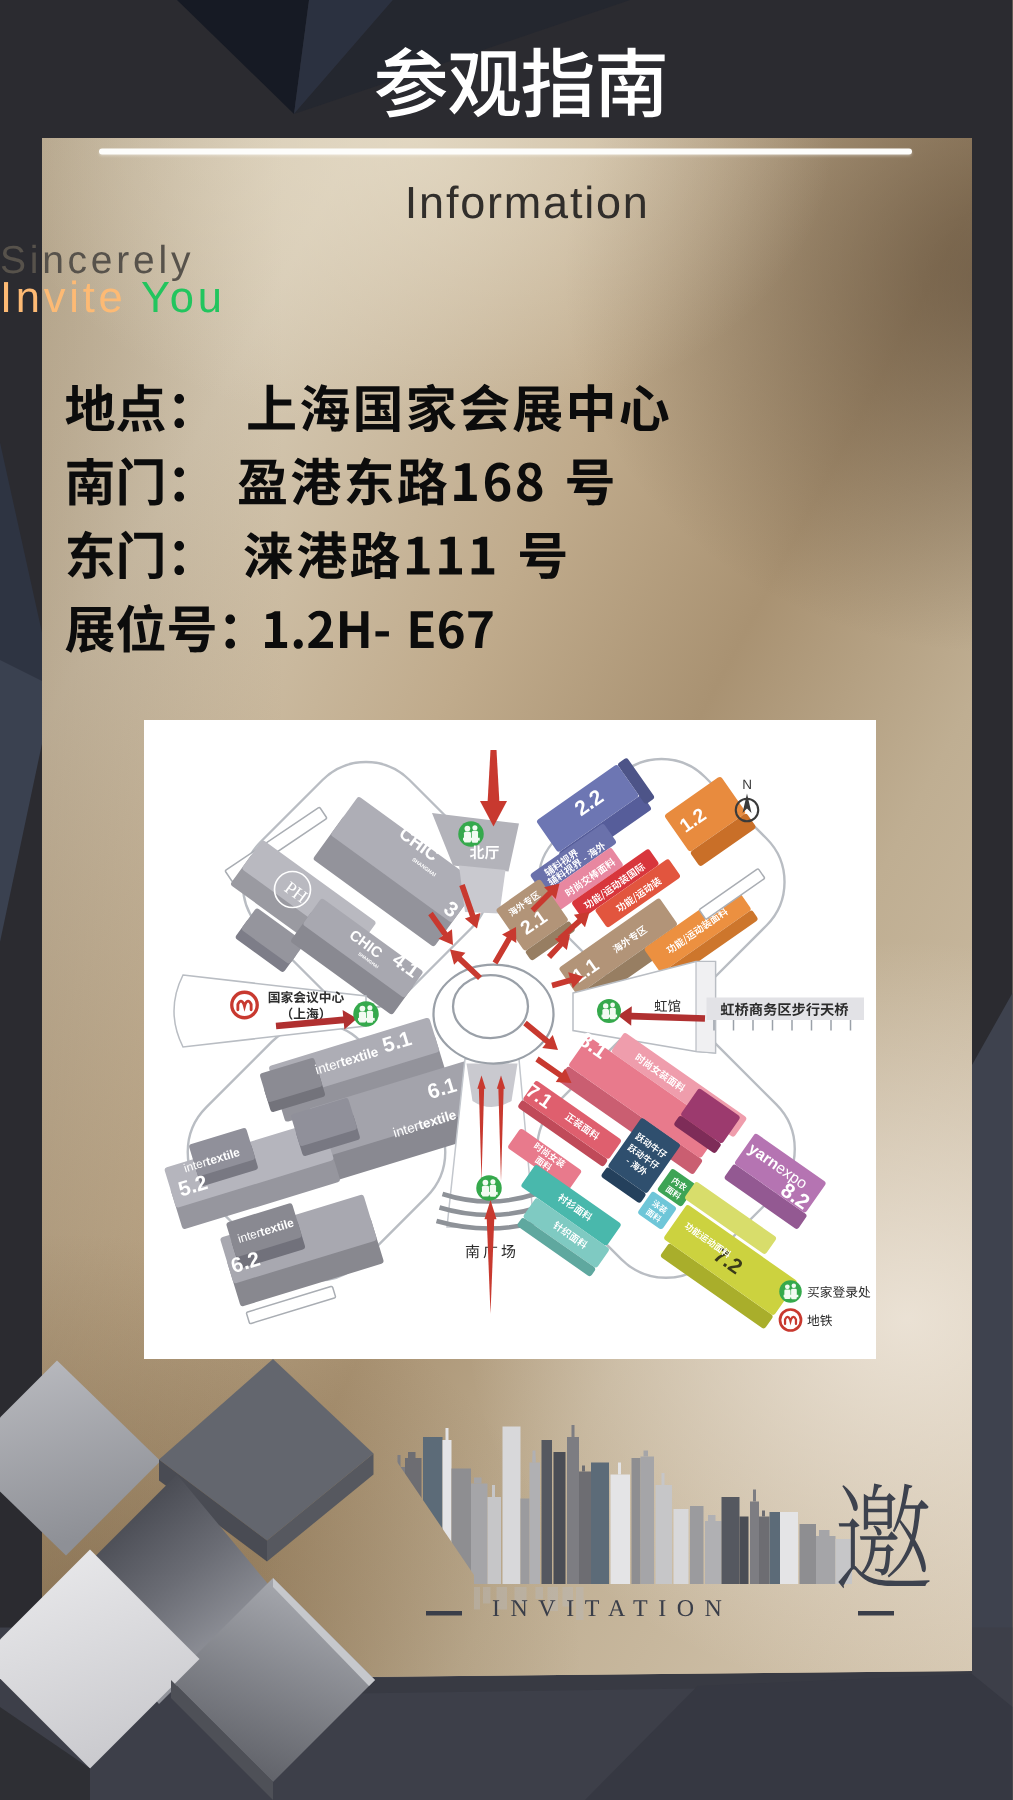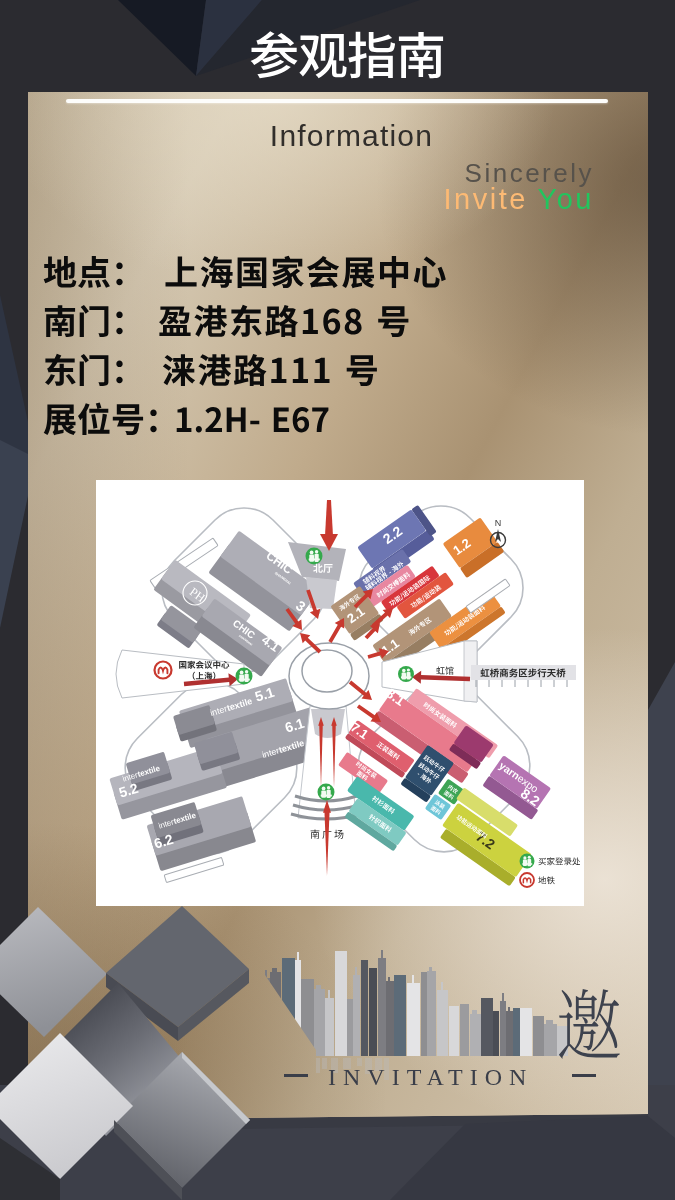--- a/index.html
+++ b/index.html
@@ -42,21 +42,21 @@
 clip-path:polygon(0px 0px, 620px 0px, 620px 1022px, 0px 1028px);"></div>
 
 <svg class="abs" style="left:0;top:0" width="675" height="92" viewBox="0 0 675 92">
 <path transform="translate(249.0 74.0)" fill="#ffffff" d="M31.2 -14.2C27 -11.1 18.7 -8.7 11.7 -7.6C12.7 -6.6 13.7 -5 14.3 -3.9C21.9 -5.5 30.1 -8.2 35.2 -12.2ZM37.4 -8.9C31.8 -3.7 20.5 -1 8.4 0.2C9.3 1.2 10.2 3.1 10.7 4.3C23.6 2.8 35.1 -0.4 41.8 -6.9ZM8.8 -29.2C10 -29.6 11.6 -29.8 19.3 -30.2C18.7 -28.8 18 -27.4 17.2 -26.2H2.5V-22H14.2C10.9 -18.1 6.6 -15 1.6 -12.9C2.7 -12 4.5 -10.1 5.2 -9.1C8 -10.5 10.7 -12.2 13.1 -14.2C14 -13.4 14.9 -12.2 15.5 -11.4C20.6 -12.7 26.9 -15.1 31 -17.8L27.1 -19.9C24.1 -17.9 18.6 -16.2 14 -15.1C16.3 -17.1 18.4 -19.4 20.2 -22H30.2C33.9 -16.7 39.7 -11.9 45.4 -9.3C46.1 -10.5 47.5 -12.2 48.6 -13.2C43.8 -14.9 39 -18.2 35.6 -22H47.7V-26.2H22.7C23.4 -27.5 24.1 -29 24.6 -30.4L38.1 -31C39.4 -29.9 40.4 -28.9 41.2 -28L45.1 -30.7C42.4 -33.8 36.7 -38.1 32.2 -40.9L28.5 -38.4C30.2 -37.3 32.1 -36 33.8 -34.6L16.8 -34.1C19.8 -35.9 22.8 -38.1 25.5 -40.3L21.2 -42.7C17.7 -39.2 12.7 -36 11.1 -35.1C9.7 -34.3 8.5 -33.7 7.4 -33.6C7.9 -32.4 8.6 -30.2 8.8 -29.2Z M71.8 -39.9V-13.2H76.3V-35.7H90.1V-13.2H94.8V-39.9ZM80.8 -32V-23.2C80.8 -15.4 79.2 -5.8 66.6 0.8C67.5 1.5 69 3.2 69.6 4.2C76.9 0.4 80.9 -4.9 83 -10.2V-1.5C83 2.2 84.5 3.3 88.1 3.3H91.8C96.5 3.3 97.1 1.2 97.6 -6.7C96.4 -7 94.9 -7.6 93.8 -8.5C93.6 -1.6 93.3 -0.2 91.8 -0.2H88.9C87.8 -0.2 87.3 -0.6 87.3 -2V-13.7H84.1C85 -16.9 85.2 -20.2 85.2 -23.1V-32ZM51.6 -27.2C54.3 -23.7 57.1 -19.4 59.6 -15.3C57.1 -9.3 54 -4.5 50.4 -1.3C51.5 -0.5 53 1.2 53.9 2.4C57.2 -0.9 60.1 -5.1 62.5 -10.2C64 -7.6 65 -5.2 65.8 -3.1L69.8 -6C68.7 -8.7 67 -12 64.8 -15.5C67.2 -21.9 68.8 -29.2 69.8 -37.6L66.8 -38.6L65.9 -38.4H51.5V-33.9H64.7C64 -29.2 63 -24.8 61.6 -20.6C59.5 -23.8 57.2 -26.9 55.1 -29.7Z M139.4 -39.6C135.9 -38 130.1 -36.2 124.5 -35V-42.1H119.8V-28.2C119.8 -23.2 121.5 -21.8 127.8 -21.8C129.2 -21.8 137.3 -21.8 138.7 -21.8C144 -21.8 145.4 -23.6 146.1 -30.5C144.8 -30.7 142.8 -31.4 141.8 -32.1C141.4 -27 141 -26.1 138.4 -26.1C136.5 -26.1 129.7 -26.1 128.2 -26.1C125.2 -26.1 124.5 -26.4 124.5 -28.2V-31.2C130.8 -32.4 137.9 -34.1 143.1 -36.1ZM124.3 -6.3H139.1V-1.9H124.3ZM124.3 -10.1V-14.2H139.1V-10.1ZM119.8 -18.2V4.2H124.3V1.9H139.1V4H143.8V-18.2ZM106.7 -42.2V-32.4H100V-28H106.7V-18C104 -17.2 101.4 -16.7 99.3 -16.2L100.6 -11.6L106.7 -13.3V-1.1C106.7 -0.4 106.5 -0.2 105.8 -0.2C105.2 -0.1 103 -0.1 101 -0.2C101.5 1.1 102.2 3 102.3 4.2C105.7 4.2 107.9 4 109.4 3.3C110.8 2.6 111.3 1.4 111.3 -1.1V-14.7L117.7 -16.5L117.1 -20.9L111.3 -19.2V-28H116.9V-32.4H111.3V-42.2Z M169.4 -42.1V-37.6H149.9V-33.1H169.4V-28.6H152.2V4.1H157V-24.2H187V-1C187 -0.2 186.8 0.1 185.8 0.1C185 0.2 181.9 0.2 179.1 0.1C179.7 1.2 180.4 3 180.7 4.2C184.7 4.2 187.6 4.2 189.4 3.5C191.2 2.8 191.8 1.6 191.8 -1V-28.6H174.7V-33.1H194.1V-37.6H174.7V-42.1ZM177.6 -23.8C176.8 -21.8 175.3 -18.9 174.2 -16.9H166.2L169.6 -18.1C169.1 -19.7 167.8 -22.1 166.6 -23.8L162.8 -22.7C163.9 -20.9 165.1 -18.6 165.6 -16.9H160.5V-13.2H169.6V-8.8H159.4V-5H169.6V3.1H174.1V-5H184.6V-8.8H174.1V-13.2H183.6V-16.9H178.3C179.3 -18.6 180.5 -20.6 181.6 -22.6Z"></path>
 </svg>
 
 <div class="abs" style="left:66px;top:99px;width:542px;height:4px;background:#fdfdfb;border-radius:2px;box-shadow:0 1px 2px rgba(255,255,255,0.35)"></div>
 
 <div class="abs" style="left:14px;top:119px;width:675px;text-align:center;font-size:30px;letter-spacing:1.2px;color:#312e2b">Information</div>
 
-<div class="abs" style="left:0;top:160px;width:594px;text-align:right;line-height:26px;font-size:26px;letter-spacing:2.5px;color:#57524b">Sincerely<br>
+<div class="abs" style="left:0;top:160px;width:594px;text-align:left;line-height:26px;font-size:26px;letter-spacing:2.5px;color:#57524b">Sincerely<br>
 <span style="font-size:29px;font-weight:normal;color:#fdba74">Invite</span> <span style="font-size:29px;color:#22c55e">You</span></div>
 
 <svg class="abs" style="left:0;top:248px" width="675" height="200" viewBox="0 0 675 200">
 <path transform="translate(43.0 37.0)" fill="#0c0c0c" d="M14.3 -25.6V-16.6L10.9 -15.2L12.4 -11.6L14.3 -12.4V-3.6C14.3 1.1 15.6 2.4 20.3 2.4C21.3 2.4 26.4 2.4 27.5 2.4C31.5 2.4 32.7 0.8 33.3 -4C32.1 -4.3 30.6 -4.9 29.7 -5.5C29.4 -2 29 -1.3 27.2 -1.3C26.1 -1.3 21.6 -1.3 20.6 -1.3C18.5 -1.3 18.2 -1.6 18.2 -3.6V-14.1L21 -15.3V-4.9H24.8V-17L27.8 -18.2C27.8 -13.4 27.7 -10.9 27.6 -10.4C27.5 -9.8 27.3 -9.6 26.9 -9.6C26.6 -9.6 25.8 -9.6 25.3 -9.7C25.7 -8.8 26 -7.3 26.1 -6.3C27.2 -6.3 28.7 -6.3 29.7 -6.7C30.7 -7.2 31.3 -8 31.4 -9.6C31.6 -11 31.7 -15.1 31.7 -21.6L31.8 -22.2L29 -23.3L28.2 -22.8L27.6 -22.3L24.8 -21.1V-28.9H21V-19.5L18.2 -18.3V-25.6ZM0.7 -5.8 2.3 -1.8C5.5 -3.2 9.4 -5 13 -6.8L12.1 -10.4L8.9 -9.1V-17.1H12.4V-21H8.9V-28.4H5.1V-21H1.2V-17.1H5.1V-7.5C3.5 -6.9 1.9 -6.3 0.7 -5.8Z M43.1 -15.1H58.7V-10.7H43.1ZM44.8 -4.4C45.3 -2 45.6 1 45.6 2.8L49.7 2.3C49.6 0.5 49.2 -2.4 48.7 -4.7ZM51.9 -4.3C52.8 -2.1 53.9 0.9 54.2 2.7L58.2 1.6C57.8 -0.2 56.6 -3 55.6 -5.2ZM58.8 -4.5C60.4 -2.2 62.3 0.9 63 2.8L66.9 1.3C66.1 -0.7 64.1 -3.7 62.4 -5.8ZM39.3 -5.6C38.3 -3.1 36.7 -0.4 35 1.1L38.8 2.9C40.5 1.1 42.2 -1.9 43.2 -4.6ZM39.2 -18.9V-6.9H62.9V-18.9H52.9V-22.1H65.1V-25.9H52.9V-28.9H48.8V-18.9Z M76.5 -15.9C78.3 -15.9 79.7 -17.3 79.7 -19.1C79.7 -21 78.3 -22.4 76.5 -22.4C74.7 -22.4 73.3 -21 73.3 -19.1C73.3 -17.3 74.7 -15.9 76.5 -15.9ZM76.5 0.3C78.3 0.3 79.7 -1.1 79.7 -2.9C79.7 -4.8 78.3 -6.2 76.5 -6.2C74.7 -6.2 73.3 -4.8 73.3 -2.9C73.3 -1.1 74.7 0.3 76.5 0.3Z"></path>
 <path transform="translate(164.0 37.0)" fill="#0c0c0c" d="M13.7 -28.5V-2.8H1.5V1.4H32.6V-2.8H18.1V-14.6H30.2V-18.7H18.1V-28.5Z M38.6 -25.6C40.6 -24.5 43.3 -22.9 44.5 -21.8L46.9 -24.9C45.6 -25.9 42.8 -27.4 40.9 -28.4ZM36.7 -15.9C38.6 -14.9 41.1 -13.3 42.2 -12.1L44.6 -15.2C43.4 -16.3 40.8 -17.8 38.9 -18.7ZM37.6 0.3 41.1 2.5C42.6 -0.9 44.2 -4.8 45.5 -8.5L42.3 -10.7C40.9 -6.7 39 -2.4 37.6 0.3ZM54.7 -15.3C55.6 -14.6 56.5 -13.7 57.2 -12.9H52.6L53 -16.1H55.9ZM50.1 -28.9C49 -25.1 46.9 -21.2 44.7 -18.8C45.6 -18.3 47.4 -17.2 48.2 -16.5C48.6 -17 49 -17.6 49.4 -18.2C49.3 -16.5 49.1 -14.7 48.8 -12.9H45.3V-9.2H48.3C47.9 -6.5 47.5 -4 47.1 -2.1H61.3C61.2 -1.6 61 -1.2 60.8 -1C60.5 -0.6 60.2 -0.5 59.6 -0.5C58.9 -0.5 57.6 -0.5 56.1 -0.6C56.6 0.3 57 1.8 57.1 2.7C58.7 2.8 60.4 2.8 61.4 2.7C62.5 2.5 63.4 2.2 64.2 1.1C64.6 0.5 64.9 -0.4 65.2 -2.1H67.7V-5.5H65.7L65.9 -9.2H68.6V-12.9H66.1L66.4 -17.9C66.4 -18.4 66.4 -19.6 66.4 -19.6H50.3C50.7 -20.3 51.1 -21 51.5 -21.8H67.7V-25.5H53.2C53.5 -26.3 53.8 -27.1 54.1 -27.9ZM53.8 -8.3C54.8 -7.5 55.9 -6.5 56.7 -5.5H51.6L52.1 -9.2H55.1ZM57.5 -16.1H62.6L62.4 -12.9H59.1L60.1 -13.5C59.5 -14.2 58.5 -15.2 57.5 -16.1ZM56.7 -9.2H62.2C62.1 -7.8 62 -6.6 61.9 -5.5H58.7L59.7 -6.3C59.1 -7.1 57.8 -8.3 56.7 -9.2Z M79.1 -7.7V-4.4H96.8V-7.7H94.4L96.2 -8.7C95.6 -9.6 94.5 -10.8 93.6 -11.8H95.5V-15.2H89.7V-18.4H96.2V-22H79.4V-18.4H85.9V-15.2H80.3V-11.8H85.9V-7.7ZM90.8 -10.7C91.6 -9.8 92.5 -8.6 93.1 -7.7H89.7V-11.8H92.9ZM73.6 -27.5V3H77.7V1.3H98V3H102.3V-27.5ZM77.7 -2.4V-23.8H98V-2.4Z M120.4 -28C120.6 -27.5 121 -26.8 121.2 -26.2H108.8V-18.4H112.8V-22.5H134.1V-18.4H138.3V-26.2H126.2C125.8 -27.2 125.2 -28.3 124.7 -29.2ZM132.8 -16.6C131.2 -15 128.7 -13 126.4 -11.4C125.6 -12.9 124.7 -14.3 123.4 -15.6C124.1 -16.1 124.8 -16.6 125.4 -17.2H133V-20.6H113.9V-17.2H119.8C116.7 -15.5 112.7 -14.2 108.8 -13.4C109.5 -12.6 110.5 -11 110.9 -10.2C114 -11.1 117.4 -12.2 120.3 -13.8C120.7 -13.4 121 -13.1 121.3 -12.7C118.3 -10.7 112.8 -8.5 108.5 -7.7C109.3 -6.8 110.1 -5.4 110.5 -4.5C114.4 -5.7 119.5 -7.9 122.9 -10.1C123.1 -9.7 123.2 -9.2 123.4 -8.8C120 -5.9 113.4 -3 108 -1.8C108.8 -0.9 109.7 0.6 110.1 1.6C114.7 0.2 120 -2.3 123.9 -5C123.9 -3.4 123.5 -2.1 123 -1.5C122.5 -0.8 121.9 -0.7 121.1 -0.7C120.3 -0.7 119.2 -0.7 118 -0.9C118.7 0.2 119.1 1.9 119.1 3C120.1 3 121.1 3.1 121.9 3C123.7 3 124.8 2.7 125.9 1.4C127.7 -0.1 128.5 -4 127.5 -8.1L128.6 -8.7C130.3 -4 133 -0.4 137.1 1.6C137.7 0.5 138.9 -1 139.8 -1.8C135.9 -3.3 133.2 -6.8 131.8 -10.7C133.3 -11.8 134.9 -12.9 136.2 -13.9Z M147.4 2.4C149.1 1.8 151.5 1.7 168.3 0.4C169 1.4 169.5 2.2 169.9 3L173.7 0.8C172.1 -1.8 169 -5.3 166 -8L162.5 -6.2C163.5 -5.2 164.5 -4.2 165.4 -3.1L153.6 -2.4C155.5 -4.2 157.3 -6.1 158.9 -8.1H173.2V-12H145V-8.1H153.2C151.4 -5.8 149.5 -4 148.7 -3.4C147.6 -2.4 146.9 -1.9 146 -1.7C146.5 -0.5 147.2 1.6 147.4 2.4ZM158.9 -29.1C155.6 -24.7 149.4 -20.5 142.9 -18.1C143.9 -17.3 145.3 -15.5 145.8 -14.5C147.6 -15.3 149.4 -16.2 151.1 -17.2V-14.9H167V-17.4C168.8 -16.4 170.6 -15.5 172.3 -14.8C173 -15.9 174.3 -17.5 175.2 -18.4C170.2 -20 164.8 -23.1 161.4 -25.8L162.6 -27.3ZM153.4 -18.6C155.5 -20 157.4 -21.6 159.1 -23.3C160.7 -21.7 162.8 -20.1 165.1 -18.6Z M188.6 3.3V3.2C189.3 2.8 190.5 2.5 198 0.9C198 0 198.1 -1.5 198.3 -2.6L192.6 -1.4V-6.7H196.1C198.4 -1.7 202.2 1.5 208.1 3C208.6 2 209.6 0.4 210.4 -0.3C208.2 -0.8 206.2 -1.5 204.5 -2.4C205.9 -3.2 207.5 -4.1 208.8 -5.1L206.5 -6.7H210V-10.2H203.6V-12.5H208.5V-15.9H203.6V-18.3H208.2V-27.4H181.9V-17.3C181.9 -11.9 181.6 -4.2 178.2 1.1C179.3 1.4 181.1 2.5 181.9 3.1C185.5 -2.5 186 -11.4 186 -17.3V-18.3H191V-15.9H186.7V-12.5H191V-10.2H186V-6.7H188.9V-3.2C188.9 -1.5 187.8 -0.5 187.1 -0C187.6 0.7 188.4 2.3 188.6 3.3ZM194.7 -12.5H199.8V-10.2H194.7ZM194.7 -15.9V-18.3H199.8V-15.9ZM200 -6.7H205.2C204.2 -6 203 -5.2 201.8 -4.5C201.1 -5.1 200.5 -5.9 200 -6.7ZM186 -24H204.1V-21.8H186Z M227.8 -28.9V-23H216V-5.7H220.1V-7.6H227.8V3H232.1V-7.6H239.8V-5.9H244.1V-23H232.1V-28.9ZM220.1 -11.6V-19H227.8V-11.6ZM239.8 -11.6H232.1V-19H239.8Z M258.5 -19.1V-3.3C258.5 1 259.8 2.4 264.2 2.4C265.1 2.4 268.9 2.4 269.9 2.4C274.1 2.4 275.2 0.3 275.7 -6.1C274.5 -6.4 272.8 -7.1 271.8 -7.9C271.6 -2.5 271.3 -1.4 269.5 -1.4C268.7 -1.4 265.5 -1.4 264.7 -1.4C263.1 -1.4 262.8 -1.7 262.8 -3.3V-19.1ZM252.3 -17.2C251.9 -12.6 250.9 -7.5 249.7 -3.9L253.9 -2.2C255 -6.1 255.9 -12 256.4 -16.4ZM273.6 -16.7C275.4 -12.7 277.1 -7.3 277.6 -3.8L281.8 -5.5C281.1 -9 279.3 -14.2 277.4 -18.3ZM259.7 -25.6C262.8 -23.5 267.1 -20.2 268.9 -18.1L271.9 -21.3C269.9 -23.4 265.6 -26.4 262.4 -28.4Z"></path>
 <path transform="translate(43.0 86.0)" fill="#0c0c0c" d="M14.8 -28.7V-26.1H1.9V-22.3H14.8V-19.7H3.2V3H7.3V-16H13.8L10.7 -15.1C11.3 -14 12 -12.5 12.4 -11.5H9.4V-8.3H15V-6.1H8.7V-2.8H15V2.1H18.8V-2.8H25.3V-6.1H18.8V-8.3H24.6V-11.5H21.6C22.3 -12.5 23 -13.7 23.7 -15L20.3 -15.9C19.8 -14.6 18.9 -12.8 18.2 -11.5L18.4 -11.5H13.3L15.8 -12.3C15.5 -13.4 14.7 -14.9 13.9 -16H26.7V-1.1C26.7 -0.6 26.5 -0.4 25.8 -0.4C25.3 -0.4 23.2 -0.4 21.5 -0.5C22 0.4 22.7 1.9 22.8 3C25.6 3 27.6 2.9 29 2.3C30.4 1.8 30.8 0.9 30.8 -1.1V-19.7H19.3V-22.3H32.1V-26.1H19.3V-28.7Z M37.7 -27C39.5 -25 41.6 -22.1 42.6 -20.3L45.9 -22.7C44.9 -24.5 42.6 -27.2 40.9 -29.1ZM36.7 -21.4V3H40.9V-21.4ZM46.4 -27.8V-23.9H61.3V-1.6C61.3 -1 61 -0.7 60.4 -0.7C59.7 -0.7 57.4 -0.7 55.4 -0.8C55.9 0.2 56.5 1.9 56.7 3C59.9 3.1 62 3 63.5 2.3C64.9 1.7 65.4 0.6 65.4 -1.6V-27.8Z M76.5 -15.9C78.3 -15.9 79.7 -17.3 79.7 -19.1C79.7 -21 78.3 -22.4 76.5 -22.4C74.7 -22.4 73.3 -21 73.3 -19.1C73.3 -17.3 74.7 -15.9 76.5 -15.9ZM76.5 0.3C78.3 0.3 79.7 -1.1 79.7 -2.9C79.7 -4.8 78.3 -6.2 76.5 -6.2C74.7 -6.2 73.3 -4.8 73.3 -2.9C73.3 -1.1 74.7 0.3 76.5 0.3Z"></path>
 <path transform="translate(158.0 86.0)" fill="#0c0c0c" d="M5 -9.1V-1.4H1.4V2.1H32.6V-1.4H28.9V-9.1ZM8.8 -1.4V-6H11.7V-1.4ZM15.4 -1.4V-6H18.3V-1.4ZM22 -1.4V-6H25V-1.4ZM9.6 -16C10.6 -15.5 11.6 -15 12.6 -14.3C11.5 -13.4 10.1 -12.6 8.5 -12.1C9.1 -11.6 10.3 -10.2 10.7 -9.4C12.5 -10.1 14.2 -11.1 15.5 -12.3C16.7 -11.5 17.7 -10.6 18.5 -9.9L20.8 -12.3C20 -13.1 18.9 -14 17.6 -14.9C18.7 -16.6 19.6 -18.8 20.1 -21.6L18.1 -22.2L17.5 -22.1H11.2L11.6 -24.2H21.8C21.4 -22 20.8 -19.8 20.4 -18.2H27.2C26.9 -15.5 26.5 -14.3 26 -13.8C25.7 -13.6 25.4 -13.6 24.8 -13.6C24.1 -13.6 22.6 -13.6 21.1 -13.7C21.8 -12.8 22.2 -11.3 22.3 -10.2C24 -10.2 25.6 -10.2 26.6 -10.3C27.7 -10.4 28.5 -10.6 29.3 -11.4C30.3 -12.4 30.8 -14.8 31.3 -20C31.4 -20.5 31.4 -21.5 31.4 -21.5H25.1C25.5 -23.4 26 -25.6 26.4 -27.5H2.4V-24.2H7.7C6.8 -18.6 4.8 -14.3 1 -11.7C1.9 -11.1 3.4 -9.7 4 -8.9C7.1 -11.4 9.1 -14.7 10.4 -19H16C15.7 -18.1 15.3 -17.3 14.8 -16.6C13.8 -17.2 12.8 -17.7 11.8 -18.2Z M36.4 -16.5C38.5 -15.7 41 -14.2 42.2 -13.1L44.5 -16.5C43.3 -17.6 40.6 -18.9 38.6 -19.6ZM53.7 -9.8H59.2V-7.5H53.7ZM59.1 -28.8V-25.4H54.4V-28.8H50.4V-25.4H46.3L46.4 -25.5C45.1 -26.6 42.4 -28 40.5 -28.8L38.2 -25.7C40.2 -24.8 42.8 -23.3 44 -22.1L46.2 -25.2V-21.7H50.4V-19.1H44.9V-15.5H50.1C48.8 -13.1 46.8 -10.7 44.6 -9.3L42.7 -10.7C41 -6.7 38.8 -2.4 37.3 0.2L40.9 2.7C42.5 -0.4 44.2 -4 45.6 -7.4C46.1 -6.9 46.6 -6.3 46.9 -5.8C47.9 -6.6 49 -7.6 50 -8.7V-2.1C50 1.8 51.2 2.8 55.6 2.8C56.5 2.8 61.2 2.8 62.2 2.8C65.8 2.8 66.9 1.6 67.4 -2.8C66.3 -3 64.8 -3.6 63.9 -4.2C63.8 -1.2 63.4 -0.7 61.9 -0.7C60.8 -0.7 56.9 -0.7 56 -0.7C54 -0.7 53.7 -0.9 53.7 -2.2V-4.5H62.8V-9.7C63.9 -8.4 65.1 -7.2 66.3 -6.3C66.9 -7.3 68.2 -8.8 69.2 -9.5C67 -10.8 64.8 -13.1 63.4 -15.5H68.5V-19.1H63.1V-21.7H67.5V-25.4H63.1V-28.8ZM53.7 -12.8H52.8C53.3 -13.7 53.8 -14.6 54.1 -15.5H59.4C59.7 -14.6 60.2 -13.7 60.7 -12.8ZM54.4 -21.7H59.1V-19.1H54.4Z M78.9 -8.8C77.6 -5.7 75.4 -2.6 73 -0.6C74 0 75.6 1.3 76.4 2C78.9 -0.3 81.4 -4 83 -7.7ZM93.6 -7.2C95.9 -4.6 98.7 -0.9 99.9 1.5L103.7 -0.5C102.3 -2.9 99.4 -6.4 97 -8.9ZM73.4 -24.5V-20.6H80.4C79.4 -18.9 78.5 -17.6 78 -17C76.9 -15.6 76.1 -14.8 75.1 -14.5C75.7 -13.3 76.4 -11.2 76.6 -10.4C77 -10.7 78.8 -10.9 80.6 -10.9H87.6V-1.9C87.6 -1.5 87.5 -1.3 86.9 -1.3C86.3 -1.3 84.5 -1.3 82.7 -1.4C83.3 -0.2 84 1.6 84.2 2.8C86.7 2.8 88.6 2.7 90 2C91.4 1.3 91.8 0.2 91.8 -1.9V-10.9H101.1L101.1 -14.9H91.8V-19.2H87.6V-14.9H81.5C82.8 -16.6 84.2 -18.6 85.5 -20.6H102.7V-24.5H87.7C88.3 -25.6 88.8 -26.6 89.3 -27.6L84.8 -29.2C84.1 -27.6 83.4 -26 82.6 -24.5Z M112.7 -24.1H117.2V-19.8H112.7ZM107.4 -2.2 108.1 1.8C112 0.9 117.1 -0.4 121.9 -1.5L121.5 -5.1L117.5 -4.2V-8.8H121.3V-9.8C121.8 -9.1 122.3 -8.4 122.5 -7.8L123.3 -8.2V3H127.1V1.8H133.5V2.9H137.4V-8.3L137.5 -8.3C138 -9.3 139.2 -10.9 140 -11.7C137.3 -12.6 134.9 -13.9 133 -15.5C135 -18.1 136.7 -21.1 137.7 -24.7L135.1 -25.8L134.4 -25.7H129.6C129.9 -26.4 130.2 -27.2 130.5 -27.9L126.6 -28.9C125.5 -25.2 123.4 -21.5 120.9 -19.2V-27.6H109.2V-16.3H113.9V-3.5L112.2 -3.1V-13.9H108.9V-2.4ZM127.1 -1.7V-6.2H133.5V-1.7ZM132.6 -22.2C132 -20.8 131.2 -19.4 130.2 -18.2C129.2 -19.3 128.4 -20.5 127.7 -21.7L128 -22.2ZM126.2 -9.7C127.7 -10.5 129.1 -11.6 130.4 -12.8C131.6 -11.6 133.1 -10.5 134.6 -9.7ZM127.8 -15.5C125.8 -13.7 123.6 -12.3 121.3 -11.3V-12.3H117.5V-16.3H120.9V-18.5C121.8 -17.9 123.1 -16.8 123.7 -16.2C124.3 -16.9 125 -17.6 125.7 -18.5C126.3 -17.5 127 -16.5 127.8 -15.5Z M144.8 0H159.9V-4.1H155.2V-25.2H151.5C149.9 -24.2 148.2 -23.5 145.6 -23.1V-20H150.2V-4.1H144.8Z M174.3 0.5C178.6 0.5 182.2 -2.8 182.2 -8C182.2 -13.3 179.2 -15.8 174.9 -15.8C173.4 -15.8 171.2 -14.9 169.8 -13.2C170.1 -19.4 172.4 -21.6 175.3 -21.6C176.8 -21.6 178.3 -20.8 179.2 -19.8L181.8 -22.8C180.3 -24.3 178.1 -25.6 175 -25.6C169.9 -25.6 165.3 -21.6 165.3 -12.2C165.3 -3.4 169.5 0.5 174.3 0.5ZM169.9 -9.7C171.2 -11.6 172.7 -12.3 174 -12.3C176.2 -12.3 177.6 -10.9 177.6 -8C177.6 -4.9 176.1 -3.3 174.2 -3.3C172.1 -3.3 170.4 -5.1 169.9 -9.7Z M195.2 0.5C200.2 0.5 203.6 -2.4 203.6 -6.3C203.6 -9.7 201.7 -11.7 199.4 -13V-13.2C201 -14.3 202.6 -16.4 202.6 -18.9C202.6 -22.9 199.7 -25.6 195.3 -25.6C190.9 -25.6 187.7 -23 187.7 -18.9C187.7 -16.3 189.1 -14.4 191 -13V-12.8C188.7 -11.6 186.7 -9.5 186.7 -6.3C186.7 -2.3 190.3 0.5 195.2 0.5ZM196.7 -14.4C194.1 -15.4 192.1 -16.6 192.1 -18.9C192.1 -21 193.5 -22.1 195.2 -22.1C197.3 -22.1 198.5 -20.6 198.5 -18.6C198.5 -17.1 197.9 -15.6 196.7 -14.4ZM195.3 -3.1C192.9 -3.1 191 -4.5 191 -6.8C191 -8.7 192 -10.4 193.3 -11.5C196.6 -10.1 199 -9 199 -6.4C199 -4.2 197.4 -3.1 195.3 -3.1Z M228.3 -24.1H242.2V-21H228.3ZM224.2 -27.7V-17.4H246.5V-27.7ZM220.2 -15.3V-11.6H226.6C225.9 -9.4 225.1 -7 224.4 -5.4H241.8C241.4 -2.9 240.9 -1.6 240.2 -1.1C239.8 -0.8 239.3 -0.8 238.6 -0.8C237.5 -0.8 235 -0.8 232.7 -1C233.5 0.1 234.1 1.7 234.2 2.9C236.5 3 238.7 3 240 2.9C241.6 2.8 242.8 2.6 243.8 1.6C245 0.4 245.8 -2.1 246.5 -7.4C246.6 -7.9 246.7 -9.1 246.7 -9.1H230.3L231.2 -11.6H250.4V-15.3Z"></path>
 <path transform="translate(43.0 135.0)" fill="#0c0c0c" d="M7.9 -8.8C6.6 -5.7 4.4 -2.6 2 -0.6C3 0 4.6 1.3 5.4 2C7.9 -0.3 10.4 -4 12 -7.7ZM22.6 -7.2C24.9 -4.6 27.7 -0.9 28.9 1.5L32.7 -0.5C31.3 -2.9 28.4 -6.4 26 -8.9ZM2.4 -24.5V-20.6H9.4C8.4 -18.9 7.5 -17.6 7 -17C5.9 -15.6 5.1 -14.8 4.1 -14.5C4.7 -13.3 5.4 -11.2 5.6 -10.4C6 -10.7 7.8 -10.9 9.6 -10.9H16.6V-1.9C16.6 -1.5 16.5 -1.3 15.9 -1.3C15.3 -1.3 13.5 -1.3 11.7 -1.4C12.3 -0.2 13 1.6 13.2 2.8C15.7 2.8 17.6 2.7 19 2C20.4 1.3 20.8 0.2 20.8 -1.9V-10.9H30.1L30.1 -14.9H20.8V-19.2H16.6V-14.9H10.5C11.8 -16.6 13.2 -18.6 14.5 -20.6H31.7V-24.5H16.7C17.3 -25.6 17.8 -26.6 18.3 -27.6L13.8 -29.2C13.1 -27.6 12.4 -26 11.6 -24.5Z M37.7 -27C39.5 -25 41.6 -22.1 42.6 -20.3L45.9 -22.7C44.9 -24.5 42.6 -27.2 40.9 -29.1ZM36.7 -21.4V3H40.9V-21.4ZM46.4 -27.8V-23.9H61.3V-1.6C61.3 -1 61 -0.7 60.4 -0.7C59.7 -0.7 57.4 -0.7 55.4 -0.8C55.9 0.2 56.5 1.9 56.7 3C59.9 3.1 62 3 63.5 2.3C64.9 1.7 65.4 0.6 65.4 -1.6V-27.8Z M76.5 -15.9C78.3 -15.9 79.7 -17.3 79.7 -19.1C79.7 -21 78.3 -22.4 76.5 -22.4C74.7 -22.4 73.3 -21 73.3 -19.1C73.3 -17.3 74.7 -15.9 76.5 -15.9ZM76.5 0.3C78.3 0.3 79.7 -1.1 79.7 -2.9C79.7 -4.8 78.3 -6.2 76.5 -6.2C74.7 -6.2 73.3 -4.8 73.3 -2.9C73.3 -1.1 74.7 0.3 76.5 0.3Z"></path>
 <path transform="translate(162.0 135.0)" fill="#0c0c0c" d="M2.6 -25.4C4.6 -24.1 7.2 -22.2 8.4 -20.9L11.1 -23.9C9.8 -25.2 7.1 -27 5.2 -28.1ZM0.9 -16.5C2.9 -15.3 5.6 -13.4 6.8 -12.2L9.4 -15.3C8.1 -16.5 5.3 -18.2 3.3 -19.2ZM1.6 -0.2 5.2 2.3C7 -1.1 8.9 -4.9 10.4 -8.5L7.2 -11C5.5 -7.1 3.2 -2.8 1.6 -0.2ZM11.2 -25.1V-21.3H18.9V-14.2H15.2L17.7 -15.5C17.2 -17 16.1 -19.4 15.1 -21.2L12.1 -19.8C12.9 -18.1 13.8 -15.8 14.3 -14.2H10V-10.5H17.4C15.4 -7.7 12.4 -4.9 9.4 -3.3C10 -2.3 10.9 -0.6 11.3 0.5C14.1 -1.2 16.8 -4 18.9 -7.1V3H23V-7C25.1 -4 27.7 -1.3 30.3 0.5C30.9 -0.5 32.2 -2 33.1 -2.7C30 -4.4 26.6 -7.5 24.5 -10.5H32.3V-14.2H27.2C28.1 -15.7 29.1 -17.6 30.2 -19.4L26.7 -20.9C26.1 -19.2 25 -16.8 24.1 -15.2L26.2 -14.2H23V-21.3H30.9V-25.1H23V-28.7H18.9V-25.1Z M36.4 -16.5C38.5 -15.7 41 -14.2 42.2 -13.1L44.5 -16.5C43.3 -17.6 40.6 -18.9 38.6 -19.6ZM53.7 -9.8H59.2V-7.5H53.7ZM59.1 -28.8V-25.4H54.4V-28.8H50.4V-25.4H46.3L46.4 -25.5C45.1 -26.6 42.4 -28 40.5 -28.8L38.2 -25.7C40.2 -24.8 42.8 -23.3 44 -22.1L46.2 -25.2V-21.7H50.4V-19.1H44.9V-15.5H50.1C48.8 -13.1 46.8 -10.7 44.6 -9.3L42.7 -10.7C41 -6.7 38.8 -2.4 37.3 0.2L40.9 2.7C42.5 -0.4 44.2 -4 45.6 -7.4C46.1 -6.9 46.6 -6.3 46.9 -5.8C47.9 -6.6 49 -7.6 50 -8.7V-2.1C50 1.8 51.2 2.8 55.6 2.8C56.5 2.8 61.2 2.8 62.2 2.8C65.8 2.8 66.9 1.6 67.4 -2.8C66.3 -3 64.8 -3.6 63.9 -4.2C63.8 -1.2 63.4 -0.7 61.9 -0.7C60.8 -0.7 56.9 -0.7 56 -0.7C54 -0.7 53.7 -0.9 53.7 -2.2V-4.5H62.8V-9.7C63.9 -8.4 65.1 -7.2 66.3 -6.3C66.9 -7.3 68.2 -8.8 69.2 -9.5C67 -10.8 64.8 -13.1 63.4 -15.5H68.5V-19.1H63.1V-21.7H67.5V-25.4H63.1V-28.8ZM53.7 -12.8H52.8C53.3 -13.7 53.8 -14.6 54.1 -15.5H59.4C59.7 -14.6 60.2 -13.7 60.7 -12.8ZM54.4 -21.7H59.1V-19.1H54.4Z M77.2 -24.1H81.7V-19.8H77.2ZM71.9 -2.2 72.6 1.8C76.5 0.9 81.6 -0.4 86.4 -1.5L86 -5.1L82 -4.2V-8.8H85.8V-9.8C86.3 -9.1 86.8 -8.4 87 -7.8L87.8 -8.2V3H91.6V1.8H98V2.9H101.9V-8.3L102 -8.3C102.5 -9.3 103.7 -10.9 104.5 -11.7C101.8 -12.6 99.4 -13.9 97.5 -15.5C99.5 -18.1 101.2 -21.1 102.2 -24.7L99.6 -25.8L98.9 -25.7H94.1C94.4 -26.4 94.7 -27.2 95 -27.9L91.1 -28.9C90 -25.2 87.9 -21.5 85.4 -19.2V-27.6H73.7V-16.3H78.4V-3.5L76.7 -3.1V-13.9H73.4V-2.4ZM91.6 -1.7V-6.2H98V-1.7ZM97.1 -22.2C96.5 -20.8 95.7 -19.4 94.7 -18.2C93.7 -19.3 92.9 -20.5 92.2 -21.7L92.5 -22.2ZM90.7 -9.7C92.2 -10.5 93.6 -11.6 94.9 -12.8C96.1 -11.6 97.6 -10.5 99.1 -9.7ZM92.3 -15.5C90.3 -13.7 88.1 -12.3 85.8 -11.3V-12.3H82V-16.3H85.4V-18.5C86.3 -17.9 87.6 -16.8 88.2 -16.2C88.8 -16.9 89.5 -17.6 90.2 -18.5C90.8 -17.5 91.5 -16.5 92.3 -15.5Z M109.3 0H124.4V-4.1H119.7V-25.2H116C114.4 -24.2 112.7 -23.5 110.1 -23.1V-20H114.7V-4.1H109.3Z M130.8 0H146V-4.1H141.3V-25.2H137.5C135.9 -24.2 134.2 -23.5 131.7 -23.1V-20H136.3V-4.1H130.8Z M152.4 0H167.5V-4.1H162.8V-25.2H159.1C157.5 -24.2 155.8 -23.5 153.3 -23.1V-20H157.8V-4.1H152.4Z M192.8 -24.1H206.7V-21H192.8ZM188.7 -27.7V-17.4H211V-27.7ZM184.7 -15.3V-11.6H191.1C190.4 -9.4 189.6 -7 188.9 -5.4H206.3C205.9 -2.9 205.4 -1.6 204.7 -1.1C204.3 -0.8 203.8 -0.8 203.1 -0.8C202 -0.8 199.5 -0.8 197.2 -1C198 0.1 198.6 1.7 198.7 2.9C201 3 203.2 3 204.5 2.9C206.1 2.8 207.3 2.6 208.3 1.6C209.5 0.4 210.3 -2.1 211 -7.4C211.1 -7.9 211.2 -9.1 211.2 -9.1H194.8L195.7 -11.6H214.9V-15.3Z"></path>
 <path transform="translate(43.0 184.0)" fill="#0c0c0c" d="M11.1 3.3V3.2C11.8 2.8 13 2.5 20.5 0.9C20.5 0 20.6 -1.5 20.8 -2.6L15.1 -1.4V-6.7H18.6C20.9 -1.7 24.7 1.5 30.6 3C31.1 2 32.1 0.4 32.9 -0.3C30.7 -0.8 28.7 -1.5 27 -2.4C28.4 -3.2 30 -4.1 31.3 -5.1L29 -6.7H32.5V-10.2H26.1V-12.5H31V-15.9H26.1V-18.3H30.7V-27.4H4.4V-17.3C4.4 -11.9 4.1 -4.2 0.7 1.1C1.8 1.4 3.6 2.5 4.4 3.1C8 -2.5 8.5 -11.4 8.5 -17.3V-18.3H13.5V-15.9H9.2V-12.5H13.5V-10.2H8.5V-6.7H11.4V-3.2C11.4 -1.5 10.3 -0.5 9.6 -0C10.1 0.7 10.9 2.3 11.1 3.3ZM17.2 -12.5H22.3V-10.2H17.2ZM17.2 -15.9V-18.3H22.3V-15.9ZM22.5 -6.7H27.7C26.7 -6 25.5 -5.2 24.3 -4.5C23.6 -5.1 23 -5.9 22.5 -6.7ZM8.5 -24H26.6V-21.8H8.5Z M48.3 -17.3C49.2 -12.7 50.1 -6.7 50.4 -3.2L54.4 -4.3C54 -7.8 53 -13.6 52 -18.1ZM52.8 -28.4C53.3 -26.8 54.1 -24.6 54.3 -23.2H46.3V-19.2H65.3V-23.2H54.8L58.4 -24.2C58 -25.6 57.3 -27.7 56.7 -29.4ZM45.1 -2.2V1.7H66.5V-2.2H60.7C61.9 -6.5 63.2 -12.4 64 -17.6L59.7 -18.3C59.3 -13.3 58.1 -6.7 57 -2.2ZM42.8 -28.8C41.1 -23.9 38.1 -19 35 -16C35.7 -15 36.8 -12.8 37.2 -11.7C37.9 -12.5 38.7 -13.4 39.4 -14.3V3H43.5V-20.7C44.7 -22.9 45.8 -25.3 46.6 -27.5Z M77.9 -24.1H91.8V-21H77.9ZM73.8 -27.7V-17.4H96.2V-27.7ZM69.8 -15.3V-11.6H76.2C75.5 -9.4 74.7 -7 74 -5.4H91.4C91 -2.9 90.5 -1.6 89.8 -1.1C89.4 -0.8 88.9 -0.8 88.2 -0.8C87.1 -0.8 84.6 -0.8 82.3 -1C83.1 0.1 83.7 1.7 83.8 2.9C86.1 3 88.4 3 89.7 2.9C91.3 2.8 92.4 2.6 93.4 1.6C94.6 0.4 95.4 -2.1 96.1 -7.4C96.2 -7.9 96.3 -9.1 96.3 -9.1H80L80.8 -11.6H100.1V-15.3Z M110.5 -15.9C112.3 -15.9 113.7 -17.3 113.7 -19.1C113.7 -21 112.3 -22.4 110.5 -22.4C108.7 -22.4 107.3 -21 107.3 -19.1C107.3 -17.3 108.7 -15.9 110.5 -15.9ZM110.5 0.3C112.3 0.3 113.7 -1.1 113.7 -2.9C113.7 -4.8 112.3 -6.2 110.5 -6.2C108.7 -6.2 107.3 -4.8 107.3 -2.9C107.3 -1.1 108.7 0.3 110.5 0.3Z"></path>
@@ -436,21 +436,21 @@
       <rect x="113" y="120" width="8" height="11" fill="#b9b9bc"></rect>
       <rect x="127" y="120" width="5" height="8" fill="#b9b9bc"></rect>
       <rect x="135" y="120" width="7" height="16" fill="#b9b9bc"></rect>
       <rect x="145" y="120" width="7" height="13" fill="#b9b9bc"></rect>
       <rect x="154" y="120" width="5" height="22" fill="#b9b9bc"></rect>
     </g>
 
 <path transform="translate(325.9 116.0) scale(0.85 1)" fill="#3d424e" d="M31.8 -37 30.9 -36.5C32.4 -35.1 33.8 -32.8 34.1 -30.8C37.3 -28.4 40.6 -34.5 31.8 -37ZM7.7 -63.9 6.6 -63.3C9.9 -59.1 14.3 -52.2 15.4 -47.3C19.6 -44.1 22.5 -53.4 7.7 -63.9ZM61.6 -63.5 55.4 -64.8C53.9 -52.8 50.5 -41.3 46.2 -33.3L47.5 -32.5C48.9 -34.5 50.2 -36.7 51.5 -39.1C54.1 -35.6 57.2 -31.5 59.9 -27.1C56.7 -17.9 51.2 -10.2 42.2 -3.5L43.1 -2.4C52.4 -8.1 58.3 -15.1 62.1 -23.5C65.5 -17.6 68.3 -11.5 69.2 -6.6C73.1 -3.3 74.9 -12.1 63.7 -27.5C65.8 -33.5 67 -40.4 67.8 -48.2H72.3C73.4 -48.2 74.1 -48.6 74.3 -49.5C72.2 -51.6 68.8 -54.2 68.8 -54.2L65.8 -50.5H56.1C57.2 -54.1 58.1 -58 58.9 -61.8C60.6 -61.9 61.4 -62.6 61.6 -63.5ZM55.3 -48.2H63.8C63.4 -41.9 62.6 -36.2 61.1 -30.9C58.7 -33.9 55.7 -37.1 52.3 -40.6C53.4 -43 54.4 -45.6 55.3 -48.2ZM45.1 -33.1 42.4 -29.9H20.4L21 -27.5H29.2C29 -20.4 28.1 -12.4 21.9 -5.8C20.5 -6.7 19.2 -7.9 17.9 -9.2C17.4 -9.7 17 -10 16.5 -10.1V-35.6C18.6 -36 19.7 -36.5 20.2 -37L14.6 -41.8L12.2 -38.5H3.8L4.3 -36.3H13.3V-9C10.6 -6.7 6.3 -1.8 3.5 0.7L7.5 4.8C8 4.3 8 3.7 7.6 3.2C9.6 0.1 12.9 -4.9 14.5 -7.3C15.2 -8 15.8 -8.2 16.8 -7.3C24.6 1.3 32.6 3.4 47.3 3.4C56.7 3.4 63.6 3.4 71.8 3.4C72.2 1.8 73.2 0.9 75 0.5V-0.5C65.3 -0.2 57.6 -0.2 48.4 -0.2C37.6 -0.2 30 -0.9 23.6 -4.8C28.7 -9.2 31 -14.6 32 -20H41C40.6 -12.9 39.9 -9.4 39 -8.4C38.7 -8.1 38.5 -8 37.9 -8C36.8 -8 33.9 -8.1 32.4 -8.3L32.4 -6.9C33.9 -6.7 35.6 -6.3 36.3 -5.8C37 -5.5 37.4 -4.4 37.4 -3.7C38.7 -3.8 40.1 -4.2 41.1 -5.1C43.1 -6.8 43.8 -11.1 44.3 -19.9C45.8 -20 46.7 -20.4 47.2 -20.9L42.5 -24.7L40.4 -22.4H32.4C32.6 -24.1 32.8 -25.8 32.8 -27.5H48.2C49.1 -27.5 49.9 -27.9 50.1 -28.8C48.2 -30.7 45.1 -33.1 45.1 -33.1ZM26.9 -35.3V-37.4H42V-34.6H42.5C43.7 -34.6 45.4 -35.5 45.5 -36V-53.4C46.8 -53.7 48 -54.2 48.5 -54.8L43.5 -58.7L41.3 -56.2H32.2C33.3 -58.2 34.3 -60.3 35.1 -62.1C36.7 -62.1 37.6 -62.9 37.8 -63.8L31.6 -65C31.3 -62.4 30.7 -59 30 -56.2H27.3L23.5 -58.2V-34.1H24C25.5 -34.1 26.9 -34.9 26.9 -35.3ZM42 -53.9V-48.1H26.9V-53.9ZM42 -39.7H26.9V-45.8H42Z"></path>
 </svg>
 
-<div class="abs" style="left:328px;top:1064px;width:240px;color:#3a3e49;font-family:'Liberation Serif',serif;font-size:24px;letter-spacing:7px;">INVITATION</div>
+<div class="abs" style="left:328px;top:1064px;width:240px;color:#3a3e49;font-family:'Liberation Serif',serif;font-size:16px;letter-spacing:7px;">INVITATION</div>
 
 <div class="abs" style="left:284px;top:1074px;width:24px;height:2.5px;background:#3a3e49"></div>
 
 <div class="abs" style="left:572px;top:1074px;width:24px;height:2.5px;background:#3a3e49"></div>
 
 <svg class="abs" style="left:0;top:880px" width="300" height="320" viewBox="0 0 300 320">
 <defs>
 <linearGradient id="cgA" x1="0" y1="0" x2="0.3" y2="1">
  <stop offset="0" stop-color="#bcbdc2"></stop>
         <stop offset="1" stop-color="#8e9096"></stop>

